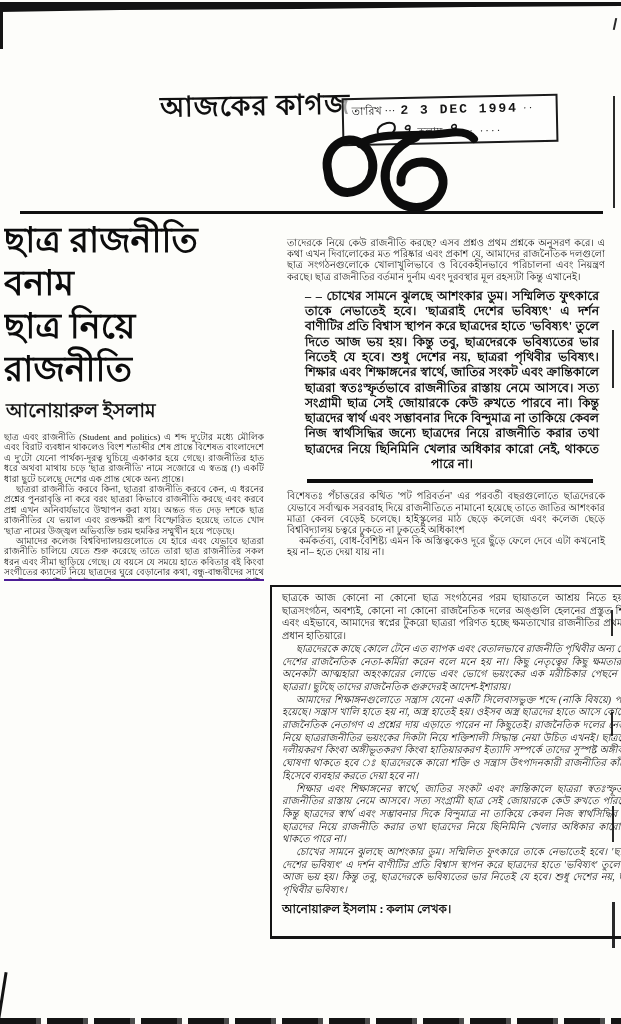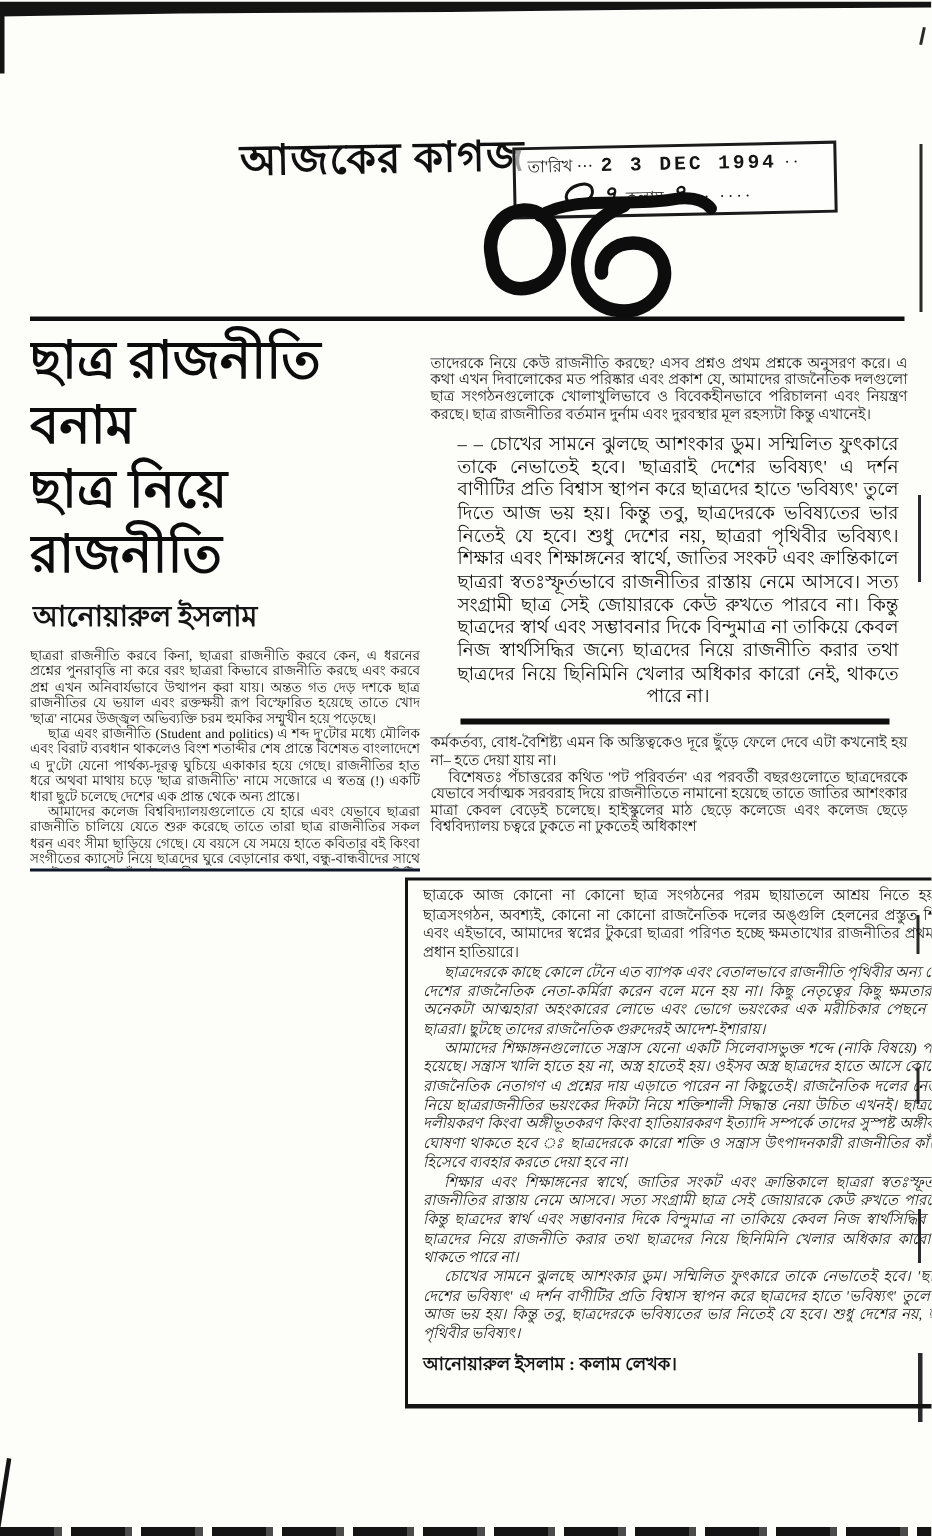--- a/index.html
+++ b/index.html
@@ -39,31 +39,31 @@
   .stamp-date{font-family:"Liberation Mono","DejaVu Sans Mono",monospace;font-weight:bold;font-size:13px;letter-spacing:2px;}
   .stamp-trail{letter-spacing:2px;}
   .stamp-row2{margin-top:1px;padding-left:24px;}
   .hand-numeral{font-size:17px;font-weight:bold;font-style:italic;line-height:14px;}
   .scribble{display:inline-block;width:16px;height:10px;border:2px solid #141414;border-radius:60% 40% 55% 45%;transform:rotate(-12deg);}
   
   .ornament{position:absolute;left:316px;top:124px;width:164px;height:102px;}
   
   .article-rule-top{position:absolute;left:20px;top:211px;width:583px;height:3px;background:#0f0f0f;}
   .left-col{
-    position:absolute;left:20px;top:217px;width:260px;height:364px;
-    border-bottom:2px solid #0f172a;overflow:hidden;box-sizing:border-box;
+    position:absolute;left:4px;top:217px;width:260px;height:364px;
+    border-bottom:2px solid #4c1d95;overflow:hidden;box-sizing:border-box;
   }
   .headline{font-size:35px;line-height:43px;font-weight:800;letter-spacing:0;margin:2px 0 0 0;color:#0c0c0c;}
   .author{font-size:19px;font-weight:bold;margin:5px 0 4px 2px;}
   .bodytext p{margin:0;font-size:9px;line-height:10.4px;text-align:justify;}
   .bodytext p + p{text-indent:12px;}
   .mid-col{position:absolute;left:287px;top:237px;width:318px;}
   .mid-col .bodytext p{font-size:9.8px;line-height:11.2px;}
   .pull-quote{
-    margin:7px 6px 0 18px;font-size:12.3px;font-weight:normal;line-height:15.3px;
+    margin:7px 6px 0 18px;font-size:12.3px;font-weight:bold;line-height:15.3px;
     text-align:justify;text-align-last:center;color:#0c0c0c;
   }
   .quote-rule{height:4px;background:#0d0d0d;margin:7px 12px 7px 20px;}
   .bottom-box{
     position:absolute;left:270px;top:585px;width:384px;height:354px;
     border:2px solid #141414;border-bottom-width:3px;box-sizing:border-box;
     padding:5px 9px 4px 10px;overflow:hidden;
   }
   .bottom-box .bodytext p{font-size:9.9px;line-height:12.7px;}
   .bottom-box .bodytext p + p{text-indent:14px;font-style:italic;}
@@ -115,35 +115,35 @@
 
 <div class="article-rule-top"></div>
 
 <div class="left-col">
   <h1 class="headline">
     <span>ছাত্র রাজনীতি বনাম</span><br>
     <span>ছাত্র নিয়ে রাজনীতি</span>
   </h1>
   <div class="author">আনোয়ারুল ইসলাম</div>
   <div class="bodytext">
+      <p>ছাত্র এবং রাজনীতি (Student and politics) এ শব্দ দু'টোর মধ্যে মৌলিক এবং বিরাট ব্যবধান থাকলেও বিংশ শতাব্দীর শেষ প্রান্তে বিশেষত বাংলাদেশে এ দু'টো যেনো পার্থক্য-দূরত্ব ঘুচিয়ে একাকার হয়ে গেছে। রাজনীতির হাত ধরে অথবা মাথায় চড়ে 'ছাত্র রাজনীতি' নামে সজোরে এ স্বতন্ত্র (!) একটি ধারা ছুটে চলেছে দেশের এক প্রান্ত থেকে অন্য প্রান্তে।</p>
       <p>ছাত্ররা রাজনীতি করবে কিনা, ছাত্ররা রাজনীতি করবে কেন, এ ধরনের প্রশ্নের পুনরাবৃত্তি না করে বরং ছাত্ররা কিভাবে রাজনীতি করছে এবং করবে প্রশ্ন এখন অনিবার্যভাবে উত্থাপন করা যায়। অন্তত গত দেড় দশকে ছাত্র রাজনীতির যে ভয়াল এবং রক্তক্ষয়ী রূপ বিস্ফোরিত হয়েছে তাতে খোদ 'ছাত্র' নামের উজ্জ্বল অভিব্যক্তি চরম হুমকির সম্মুখীন হয়ে পড়েছে।</p>
-      <p>ছাত্র এবং রাজনীতি (Student and politics) এ শব্দ দু'টোর মধ্যে মৌলিক এবং বিরাট ব্যবধান থাকলেও বিংশ শতাব্দীর শেষ প্রান্তে বিশেষত বাংলাদেশে এ দু'টো যেনো পার্থক্য-দূরত্ব ঘুচিয়ে একাকার হয়ে গেছে। রাজনীতির হাত ধরে অথবা মাথায় চড়ে 'ছাত্র রাজনীতি' নামে সজোরে এ স্বতন্ত্র (!) একটি ধারা ছুটে চলেছে দেশের এক প্রান্ত থেকে অন্য প্রান্তে।</p>
       <p>আমাদের কলেজ বিশ্ববিদ্যালয়গুলোতে যে হারে এবং যেভাবে ছাত্ররা রাজনীতি চালিয়ে যেতে শুরু করেছে তাতে তারা ছাত্র রাজনীতির সকল ধরন এবং সীমা ছাড়িয়ে গেছে। যে বয়সে যে সময়ে হাতে কবিতার বই কিংবা সংগীতের ক্যাসেট নিয়ে ছাত্রদের ঘুরে বেড়ানোর কথা, বন্ধু-বান্ধবীদের সাথে জোট এবং জুটি বেঁধে উপকারী আড্ডা দেবার কথা, সে সময়ে কেবল মিটিং মিছিলে তাদের পৃথিবী ঘেরা। সময় নেই-অসময় নেই, ঘটনা নেই-ঘোষণা নেই, হেয়াল-খেয়াল হলেই লাগাও মিছিল, জমাও মিটিং, ঝাড়ো বক্তৃতা, মারো তালি। ছাত্রদের এই অতি উৎসাহী এবং অতি সক্রিয় রাজনৈতিক তৎপরতার পরিণতি নিয়ে ঠেকছে বন্দুকযুদ্ধ, রগকাটা আর অক্ষমণীয় মৃত্যুতে। এবার প্রশ্নটা বের হয়ে আসে: ছাত্ররা রাজনীতি করবে তো এত ভয়ংকরভাবে সহিংস হয়ে করবে কেনো? ছাত্ররা কি আসলে নিজেরা রাজনীতি করছে? নাকি তাদেরকে দিয়ে কেউ রাজনীতি করাচ্ছে? না-কি</p>
     </div>
 </div>
 
 <div class="mid-col">
   <div class="bodytext">
       <p>তাদেরকে নিয়ে কেউ রাজনীতি করছে? এসব প্রশ্নও প্রথম প্রশ্নকে অনুসরণ করে। এ কথা এখন দিবালোকের মত পরিষ্কার এবং প্রকাশ যে, আমাদের রাজনৈতিক দলগুলো ছাত্র সংগঠনগুলোকে খোলাখুলিভাবে ও বিবেকহীনভাবে পরিচালনা এবং নিয়ন্ত্রণ করছে। ছাত্র রাজনীতির বর্তমান দুর্নাম এবং দুরবস্থার মূল রহস্যটা কিন্তু এখানেই।</p>
     </div>
   <div class="pull-quote">– – চোখের সামনে ঝুলছে আশংকার ডুম। সম্মিলিত ফুৎকারে তাকে নেভাতেই হবে। 'ছাত্ররাই দেশের ভবিষ্যৎ' এ দর্শন বাণীটির প্রতি বিশ্বাস স্থাপন করে ছাত্রদের হাতে 'ভবিষ্যৎ' তুলে দিতে আজ ভয় হয়। কিন্তু তবু, ছাত্রদেরকে ভবিষ্যতের ভার নিতেই যে হবে। শুধু দেশের নয়, ছাত্ররা পৃথিবীর ভবিষ্যৎ। শিক্ষার এবং শিক্ষাঙ্গনের স্বার্থে, জাতির সংকট এবং ক্রান্তিকালে ছাত্ররা স্বতঃস্ফূর্তভাবে রাজনীতির রাস্তায় নেমে আসবে। সত্য সংগ্রামী ছাত্র সেই জোয়ারকে কেউ রুখতে পারবে না। কিন্তু ছাত্রদের স্বার্থ এবং সম্ভাবনার দিকে বিন্দুমাত্র না তাকিয়ে কেবল নিজ স্বার্থসিদ্ধির জন্যে ছাত্রদের নিয়ে রাজনীতি করার তথা ছাত্রদের নিয়ে ছিনিমিনি খেলার অধিকার কারো নেই, থাকতে পারে না।</div>
   <div class="quote-rule"></div>
   <div class="bodytext">
+      <p>বিশেষতঃ পঁচাত্তরের কথিত 'পট পরিবর্তন' এর পরবর্তী বছরগুলোতে ছাত্রদেরকে যেভাবে সর্বাত্মক সরবরাহ দিয়ে রাজনীতিতে নামানো হয়েছে তাতে জাতির আশংকার মাত্রা কেবল বেড়েই চলেছে। হাইস্কুলের মাঠ ছেড়ে কলেজে এবং কলেজ ছেড়ে বিশ্ববিদ্যালয় চত্বরে ঢুকতে না ঢুকতেই অধিকাংশ</p>
       <p>কর্মকর্তব্য, বোধ-বৈশিষ্ট্য এমন কি অস্তিত্বকেও দূরে ছুঁড়ে ফেলে দেবে এটা কখনোই হয় না– হতে দেয়া যায় না।</p>
-      <p>বিশেষতঃ পঁচাত্তরের কথিত 'পট পরিবর্তন' এর পরবর্তী বছরগুলোতে ছাত্রদেরকে যেভাবে সর্বাত্মক সরবরাহ দিয়ে রাজনীতিতে নামানো হয়েছে তাতে জাতির আশংকার মাত্রা কেবল বেড়েই চলেছে। হাইস্কুলের মাঠ ছেড়ে কলেজে এবং কলেজ ছেড়ে বিশ্ববিদ্যালয় চত্বরে ঢুকতে না ঢুকতেই অধিকাংশ</p>
     </div>
 </div>
 
 <div class="bottom-box">
   <div class="bodytext">
       <p>ছাত্রকে আজ কোনো না কোনো ছাত্র সংগঠনের পরম ছায়াতলে আশ্রয় নিতে হয়। যে ছাত্রসংগঠন, অবশ্যই, কোনো না কোনো রাজনৈতিক দলের অঙ্গুলি হেলনের প্রস্তুত শিকার। এবং এইভাবে, আমাদের স্বপ্নের টুকরো ছাত্ররা পরিণত হচ্ছে ক্ষমতাখোর রাজনীতির প্রথম এবং প্রধান হাতিয়ারে।</p>
       <p>ছাত্রদেরকে কাছে কোলে টেনে এত ব্যাপক এবং বেতালভাবে রাজনীতি পৃথিবীর অন্য কোনো দেশের রাজনৈতিক নেতা-কর্মিরা করেন বলে মনে হয় না। কিছু নেতৃত্বের কিছু ক্ষমতার এবং অনেকটা আত্মহারা অহংকারের লোভে এবং ভোগে ভয়ংকের এক মরীচিকার পেছনে ছুটছে ছাত্ররা। ছুটছে তাদের রাজনৈতিক গুরুদেরই আদেশ-ইশারায়।</p>
       <p>আমাদের শিক্ষাঙ্গনগুলোতে সন্ত্রাস যেনো একটি সিলেবাসভুক্ত শব্দে (নাকি বিষয়ে) পরিণত হয়েছে। সন্ত্রাস খালি হাতে হয় না, অস্ত্র হাতেই হয়। ওইসব অস্ত্র ছাত্রদের হাতে আসে কোথেকে? রাজনৈতিক নেতাগণ এ প্রশ্নের দায় এড়াতে পারেন না কিছুতেই। রাজনৈতিক দলের নেতাদের নিয়ে ছাত্ররাজনীতির ভয়ংকের দিকটা নিয়ে শক্তিশালী সিদ্ধান্ত নেয়া উচিত এখনই। ছাত্রদেরকে দলীয়করণ কিংবা অঙ্গীভূতকরণ কিংবা হাতিয়ারকরণ ইত্যাদি সম্পর্কে তাদের সুস্পষ্ট অঙ্গীকার ও ঘোষণা থাকতে হবে ঃ ছাত্রদেরকে কারো শক্তি ও সন্ত্রাস উৎপাদনকারী রাজনীতির কাঁচামাল হিসেবে ব্যবহার করতে দেয়া হবে না।</p>
       <p>শিক্ষার এবং শিক্ষাঙ্গনের স্বার্থে, জাতির সংকট এবং ক্রান্তিকালে ছাত্ররা স্বতঃস্ফূর্তভাবে রাজনীতির রাস্তায় নেমে আসবে। সত্য সংগ্রামী ছাত্র সেই জোয়ারকে কেউ রুখতে পারবে না। কিন্তু ছাত্রদের স্বার্থ এবং সম্ভাবনার দিকে বিন্দুমাত্র না তাকিয়ে কেবল নিজ স্বার্থসিদ্ধির জন্যে ছাত্রদের নিয়ে রাজনীতি করার তথা ছাত্রদের নিয়ে ছিনিমিনি খেলার অধিকার কারো নেই, থাকতে পারে না।</p>
       <p>চোখের সামনে ঝুলছে আশংকার ডুম। সম্মিলিত ফুৎকারে তাকে নেভাতেই হবে। 'ছাত্ররাই দেশের ভবিষ্যৎ' এ দর্শন বাণীটির প্রতি বিশ্বাস স্থাপন করে ছাত্রদের হাতে 'ভবিষ্যৎ' তুলে দিতে আজ ভয় হয়। কিন্তু তবু, ছাত্রদেরকে ভবিষ্যতের ভার নিতেই যে হবে। শুধু দেশের নয়, ছাত্ররা পৃথিবীর ভবিষ্যৎ।</p>

